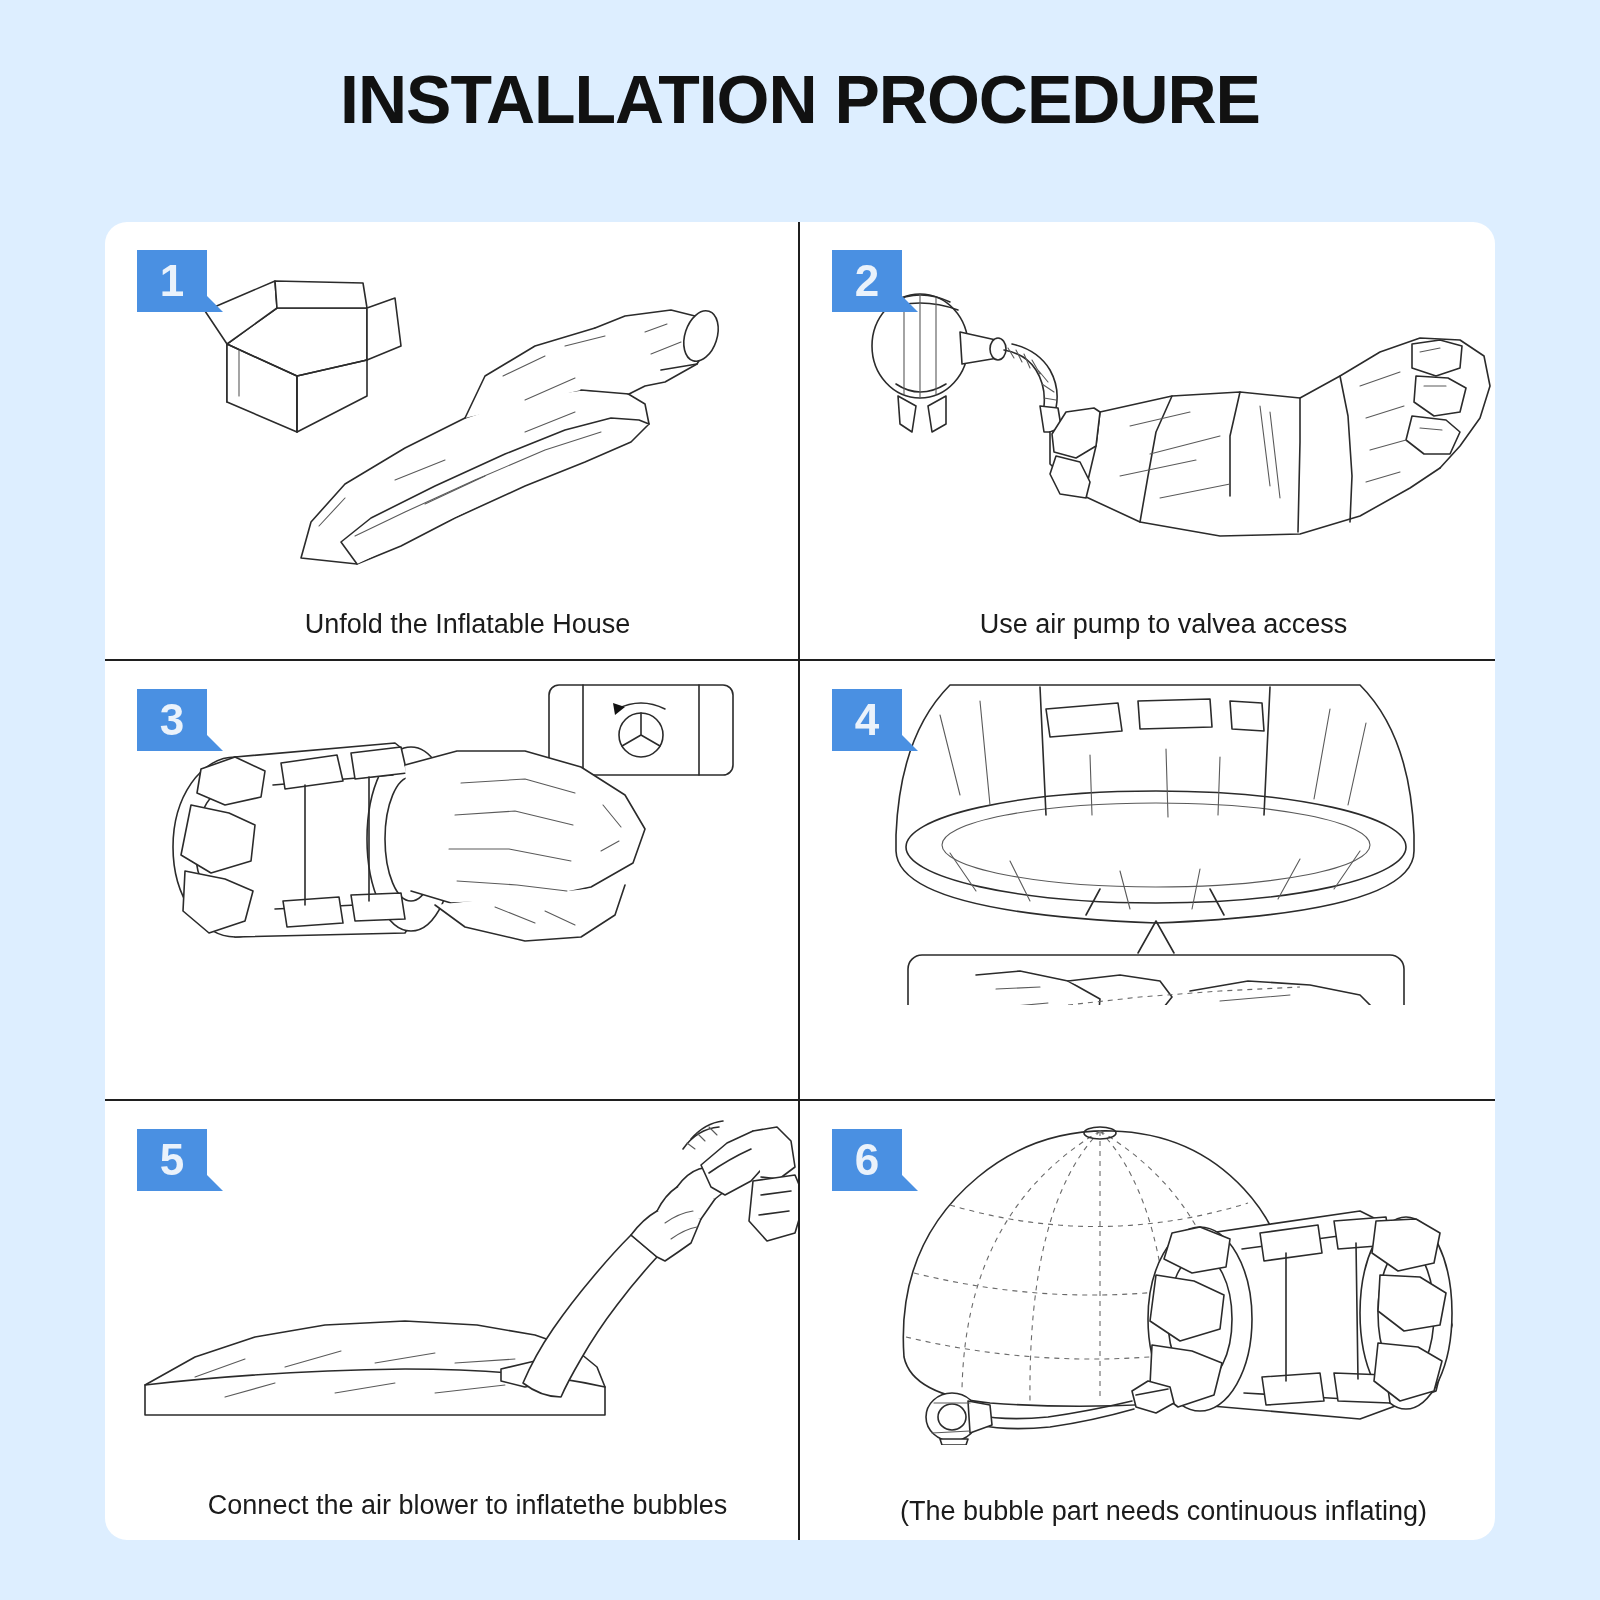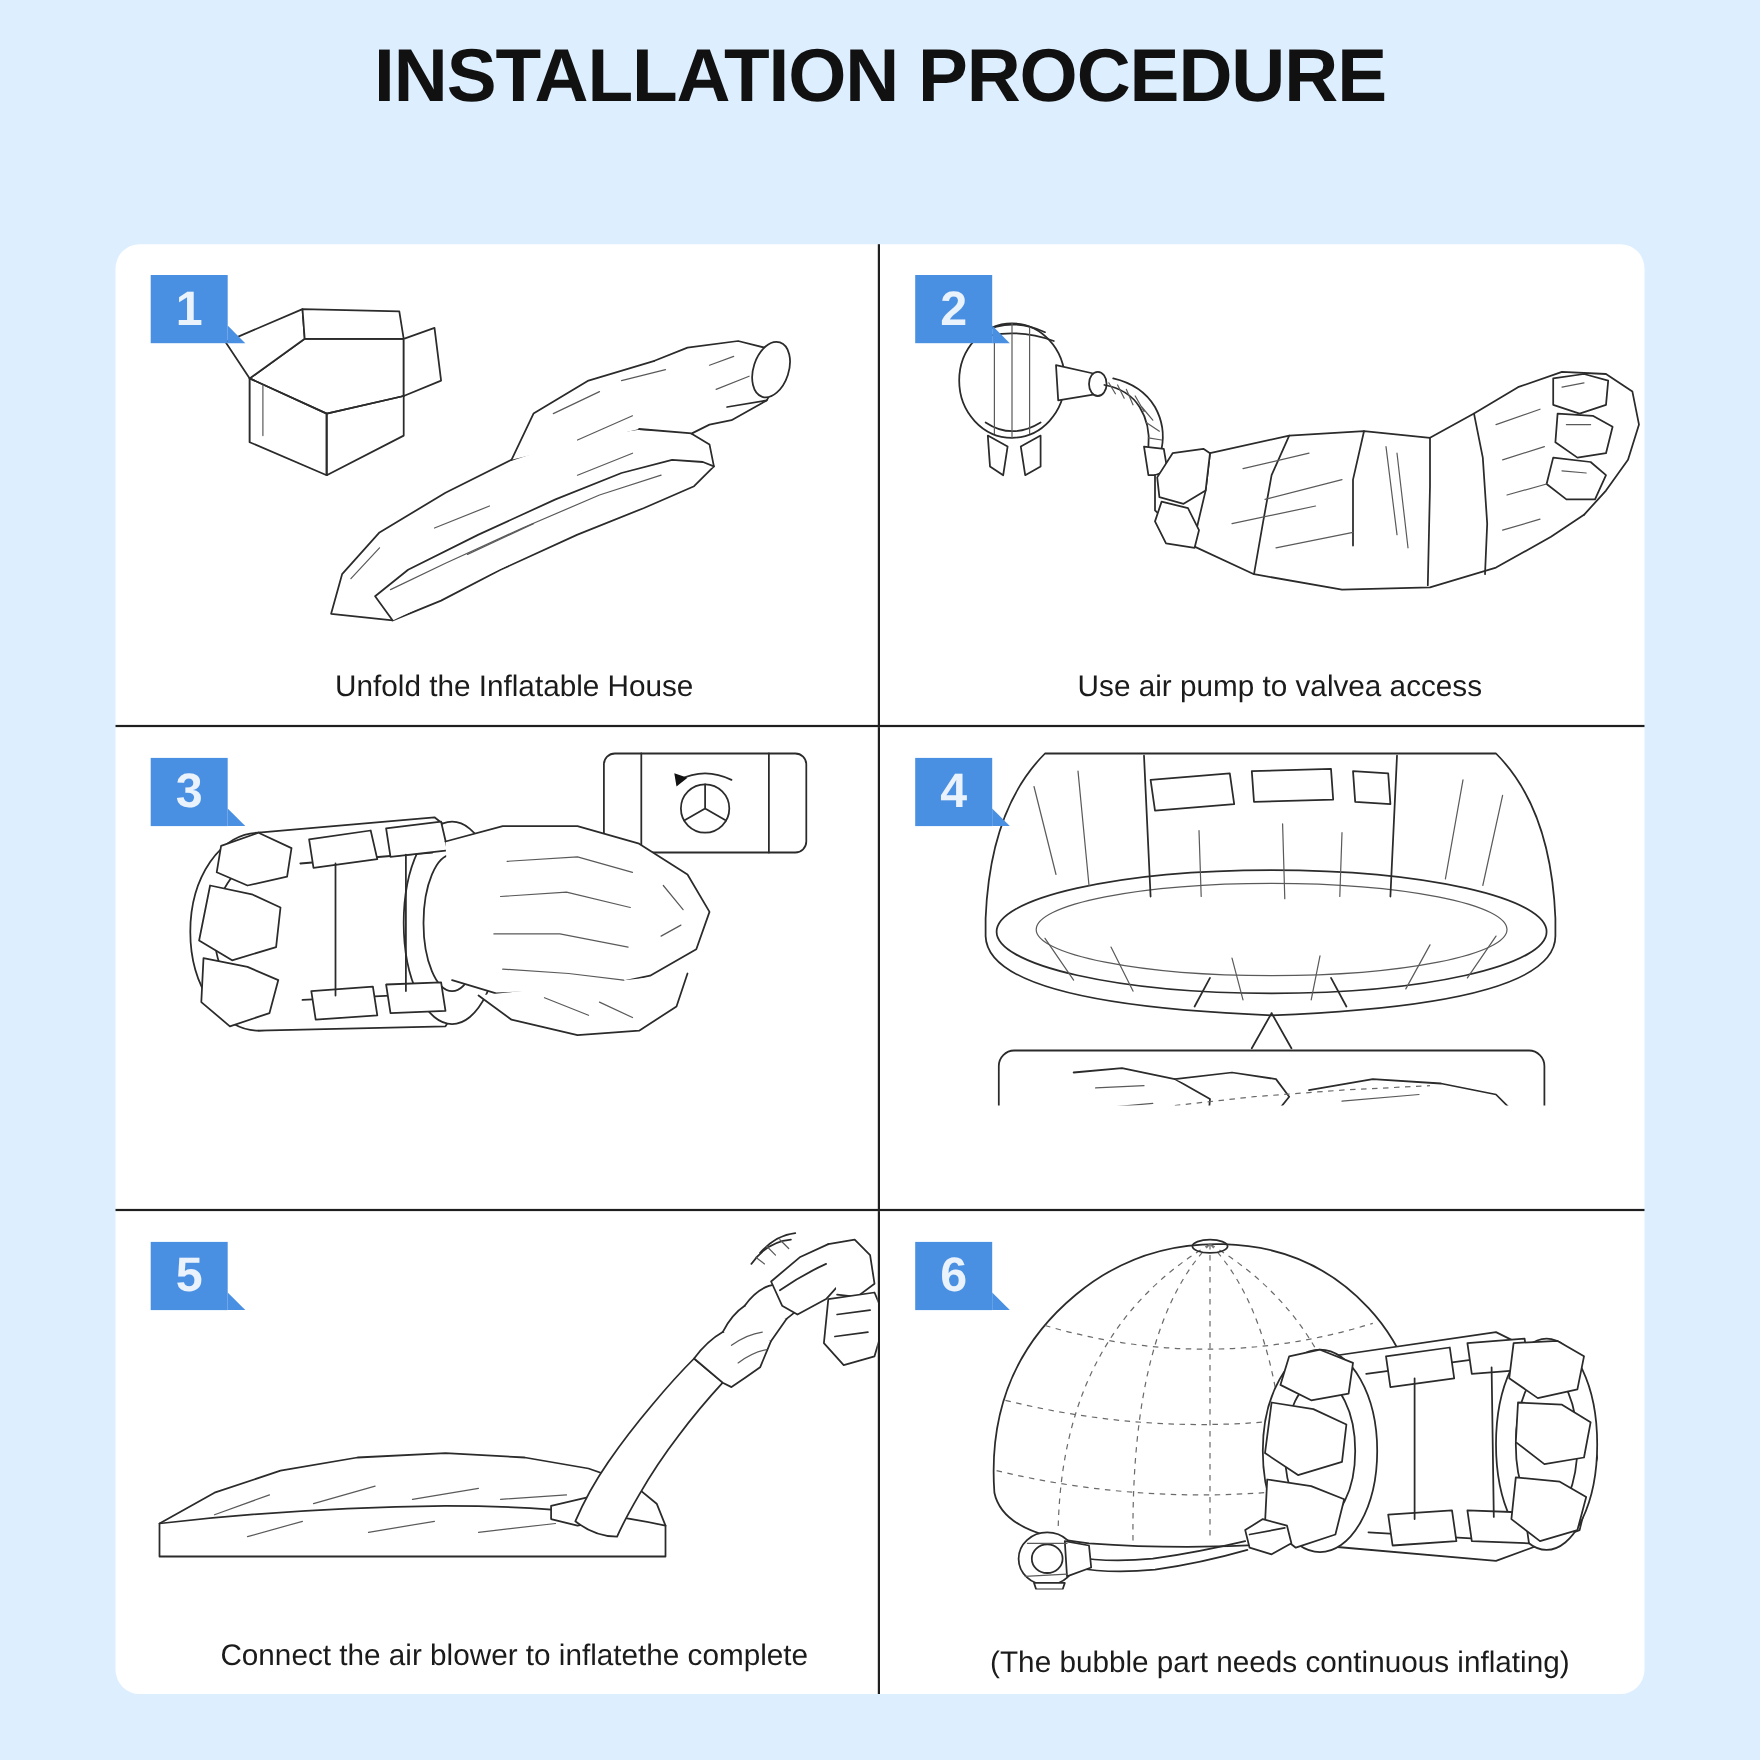--- a/index.html
+++ b/index.html
@@ -18,21 +18,21 @@
     width: 1600px;
     height: 1600px;
     box-sizing: border-box;
   }
   .title {
     text-align: center;
     font-size: 68px;
     font-weight: bold;
     letter-spacing: -1px;
     color: #111111;
-    padding-top: 34px;
+    padding-top: 64px;
     line-height: 1.05;
   }
   .card {
     position: absolute;
     left: 105px;
     top: 222px;
     width: 1390px;
     height: 1318px;
     background: #ffffff;
     border-radius: 22px;
@@ -317,21 +317,21 @@
               <path class="ln" d="M604 58 Q624 44 646 34"></path>
               <path class="ln fillw" d="M648 16 L672 12 L686 26 L690 52 L674 64 L656 62"></path>
               <path class="ln" d="M586 24 Q600 8 618 6"></path>
               <path class="ln" d="M578 34 Q592 14 614 12"></path>
               <path class="lnt" d="M582 28 L590 34 M592 18 L600 26 M604 12 L612 20"></path>
               <path class="ln fillw" d="M648 66 L690 60 L700 84 L690 118 L662 126 L644 106 Z"></path>
               <path class="ln" d="M656 80 L686 76 M654 100 L684 96"></path>
             </g>
           </svg>
         </div>
-        <div class="caption">Connect the air blower to inflatethe complete</div>
+        <div class="caption">Connect the air blower to inflatethe bubbles</div>
       </div>
 
       <div class="cell">
         <div class="badge">6</div>
         <div class="art">
           <svg viewBox="0 0 695 330" width="695" height="330">
 
             <g>
               <path class="ln fillw" d="M104 242 Q96 130 178 62 Q236 14 312 16 Q392 18 444 74 Q500 134 494 236 Q492 272 420 284 Q300 296 190 288 Q112 280 104 242 Z"></path>
               <path class="dsh" d="M300 16 L300 286"></path>

